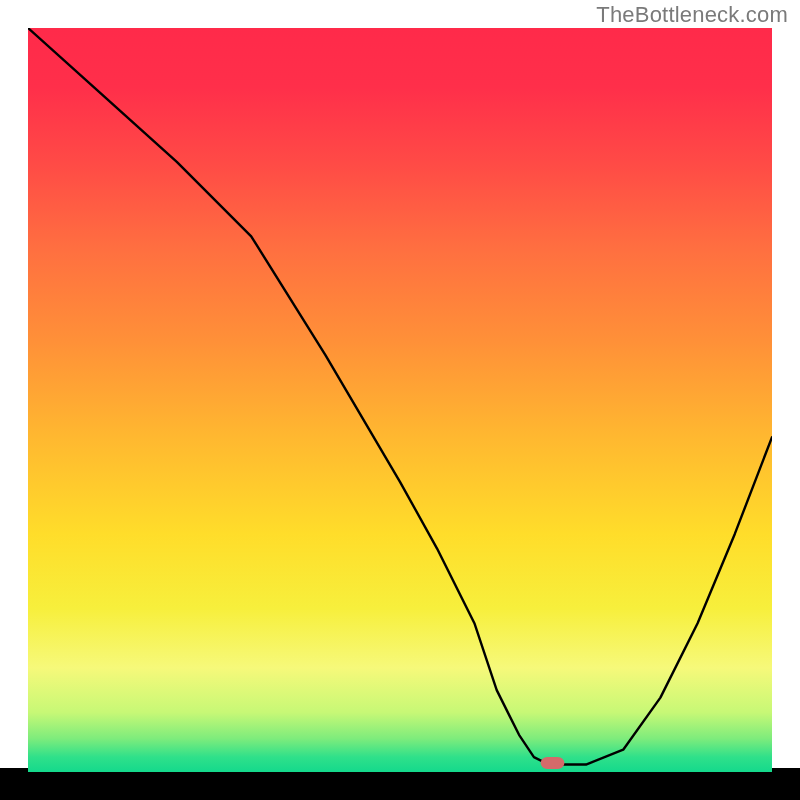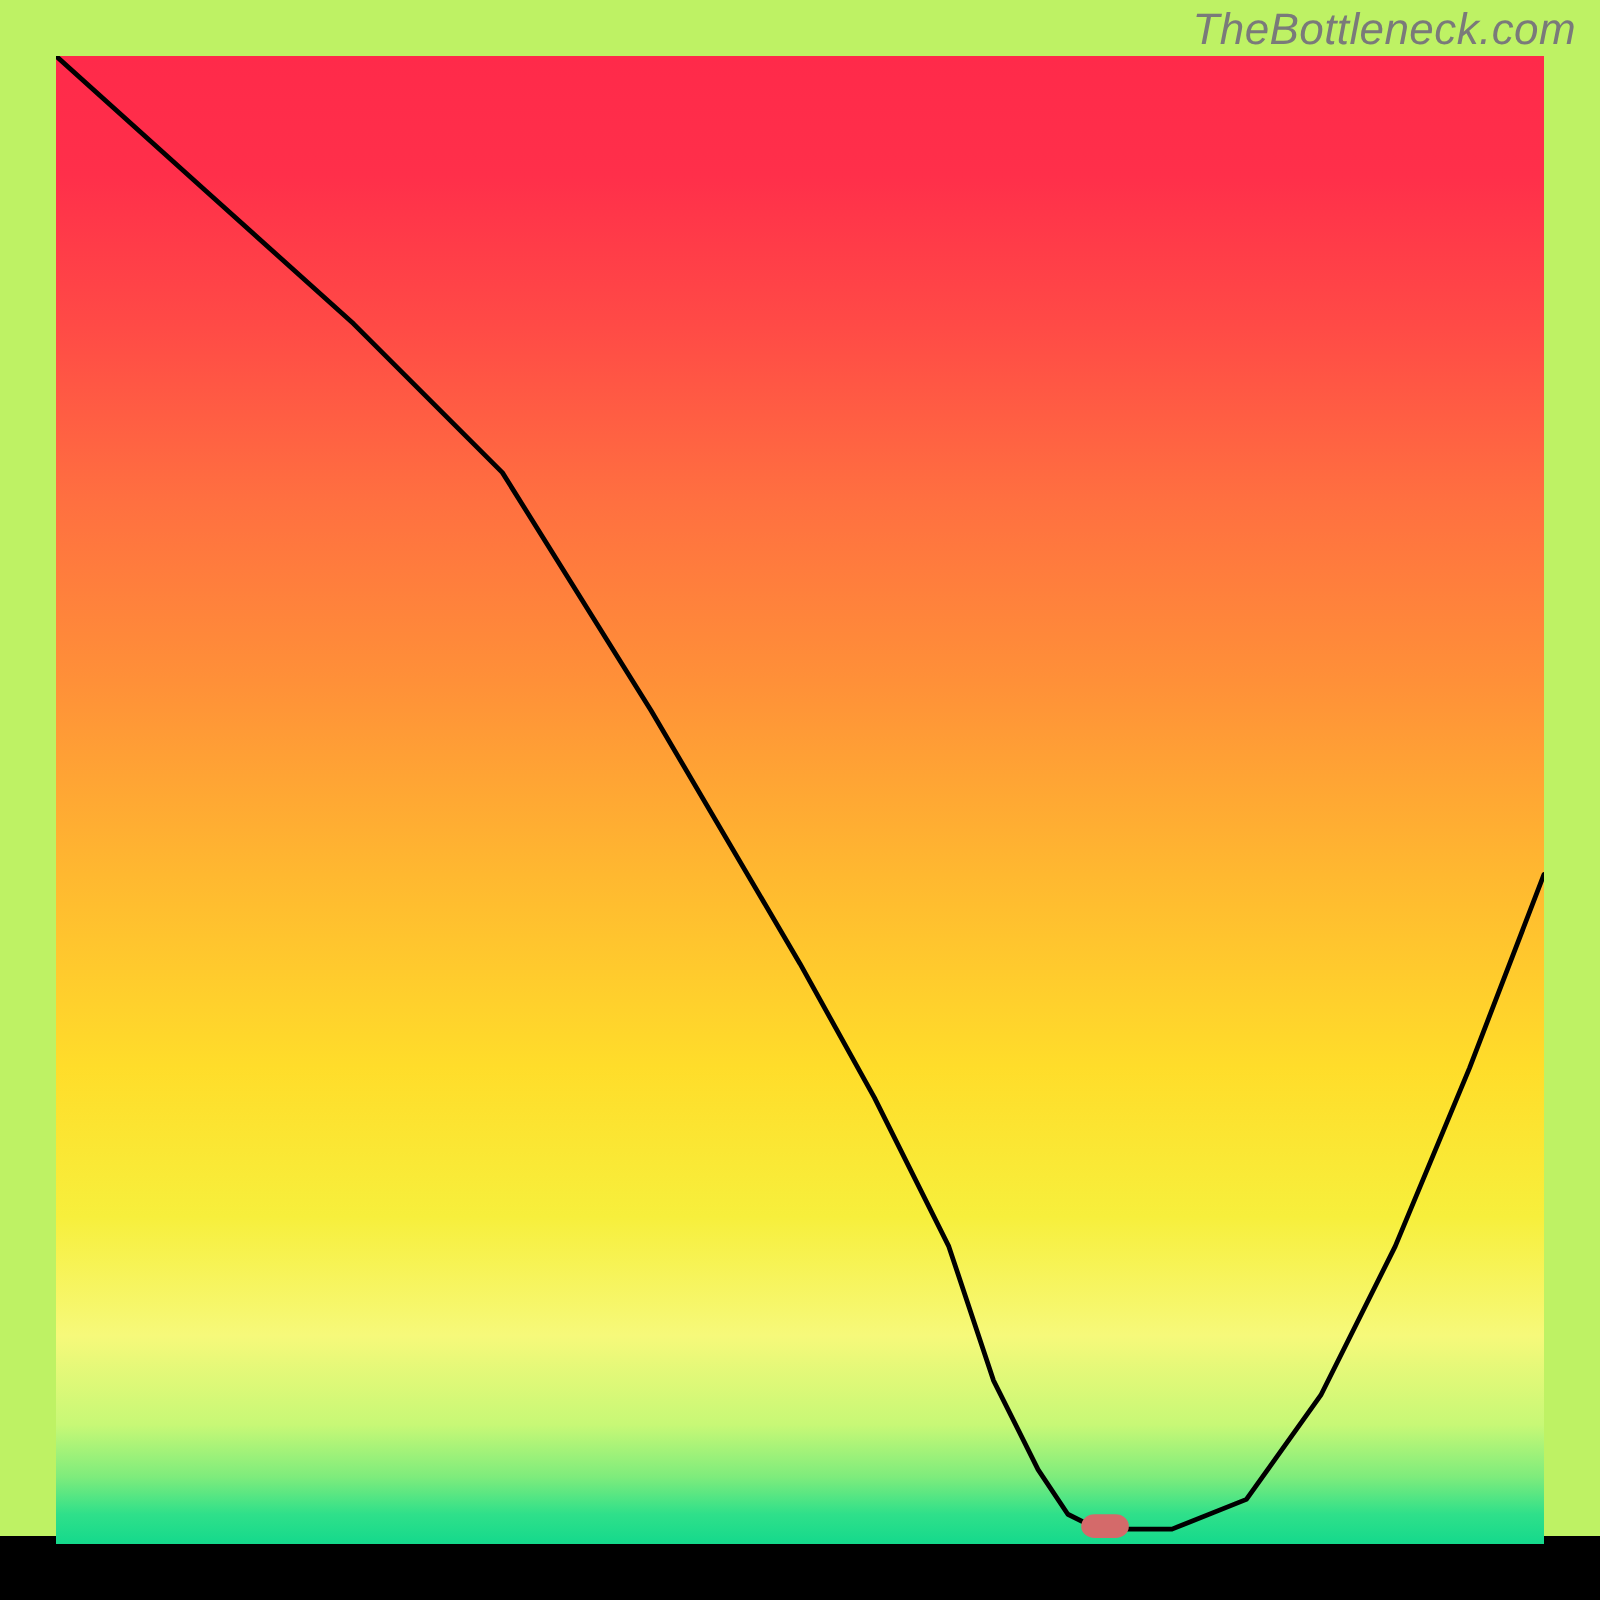--- a/index.html
+++ b/index.html
@@ -8,22 +8,21 @@
     width: 800px;
     height: 800px;
     background: #000;
     overflow: hidden;
     font-family: Arial, Helvetica, sans-serif;
   }
   .frame {
     position: relative;
     width: 800px;
     height: 768px;
-    background: #bef264;
-    font-style: italic;
+    background: #ffffff;
   }
   .watermark {
     position: absolute;
     top: 2px;
     right: 12px;
     color: #7a7a7a;
     font-size: 22px;
     font-weight: 500;
     letter-spacing: 0.2px;
     z-index: 10;

